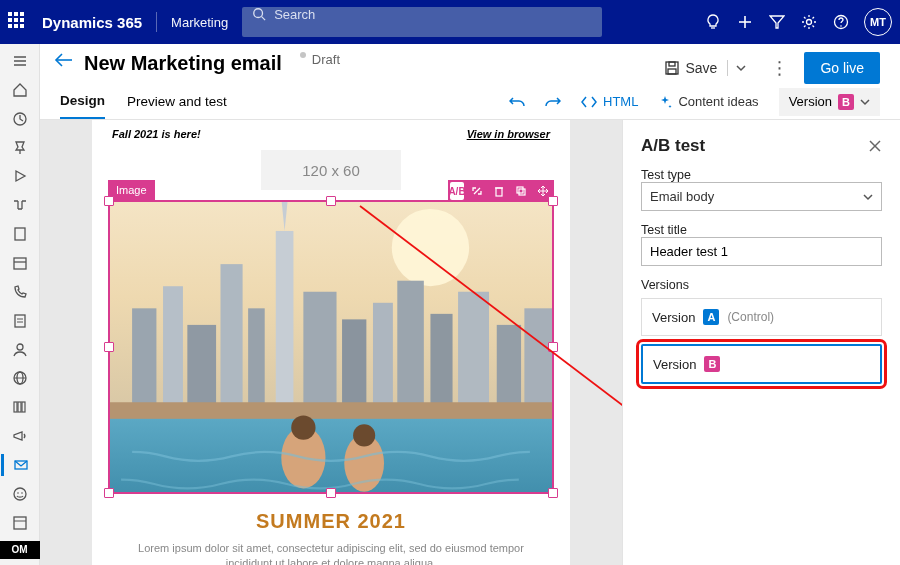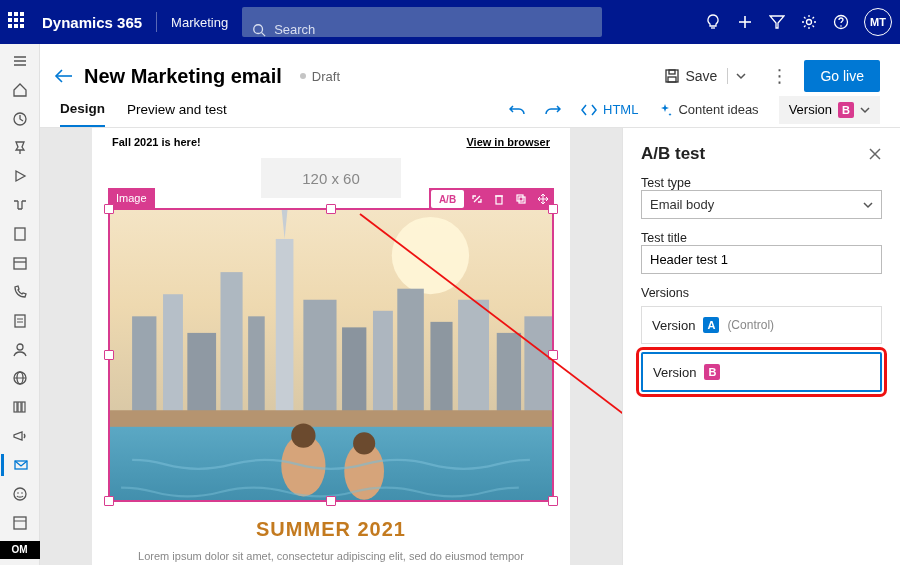--- a/index.html
+++ b/index.html
@@ -3,34 +3,34 @@
 <meta charset="utf-8">
 <style>
   * { box-sizing: border-box; margin: 0; padding: 0; }
   html, body { width: 900px; height: 565px; overflow: hidden; font-family: "Segoe UI", Arial, sans-serif; background: #fff; }
   .topbar { background:#00188f; height:44px; display:flex; align-items:center; color:#fff; padding:0 8px; gap:14px; }
   .topbar .waffle { width:20px; height:20px; display:grid; grid-template-columns:repeat(3,4px); grid-template-rows:repeat(3,4px); gap:2px; }
   .topbar .waffle span { background:#fff; }
   .logo { font-weight:600; font-size:15px; }
   .divider { width:1px; height:20px; background:rgba(255,255,255,.35); }
   .subapp { font-size:13px; opacity:.95; }
-  .search { flex:0 0 360px; background:#465ea8; height:30px; border-radius:2px; display:flex; align-items:flex-end; padding:0 10px; gap:8px; }
+  .search { flex:0 0 360px; background:#465ea8; height:30px; border-radius:2px; display:flex; align-items:flex-start; padding:0 10px; gap:8px; }
   .search svg { width:14px; height:14px; }
   .search span { font-size:13px; color:#d9dff0; }
   .topright { margin-left:auto; display:flex; align-items:center; gap:14px; }
   .icnw { width:18px; display:flex; align-items:center; justify-content:center; color:#fff; }
   .avatar { width:28px; height:28px; border-radius:50%; border:1.5px solid #fff; display:flex; align-items:center; justify-content:center; font-size:11px; font-weight:600; }
   .shell { display:flex; height:521px; }
   .leftrail { width:40px; background:#f3f3f3; border-right:1px solid #e1e1e1; display:flex; flex-direction:column; align-items:center; padding-top:6px; gap:7px; }
   .leftrail .ri { width:38px; height:26px; display:flex; align-items:center; justify-content:center; color:#555; }
   .leftrail .ri svg { width:16px; height:16px; }
   .leftrail .ri.active { border-left:3px solid #0078d4; }
   .om { margin-top:auto; margin-bottom:6px; width:44px; height:22px; background:#000000; color:#fff; font-size:10px; font-weight:600; display:flex; align-items:center; justify-content:center; border-radius:2px; }
   .main { flex:1; display:flex; flex-direction:column; }
-  .cmdbar { display:flex; align-items:center; height:50px; padding:16px 20px 0 14px; }
+  .cmdbar { display:flex; height:50px; padding:8px 20px 0 14px; }
   .backbtn { color:#0078d4; margin-right:10px; }
   .pgtitle { font-size:20px; font-weight:600; }
   .statusdot { width:6px; height:6px; border-radius:50%; background:#c5c5c5; margin:0 6px 0 18px; }
   .status { font-size:13px; color:#666; }
   .savewrap { margin-left:auto; display:flex; align-items:center; gap:6px; }
   .savebtn { display:flex; align-items:center; gap:6px; font-size:14px; color:#333; padding:4px 4px; }
   .savechev { border-left:1px solid #ccc; padding:3px 8px; color:#555; }
   .moremenu { padding:4px 10px; color:#555; font-size:18px; }
   .golive { background:#0078d4; color:#fff; border:none; padding:8px 16px; font-size:14px; border-radius:2px; }
   .tabbar { display:flex; align-items:center; height:40px; padding:0 20px; border-bottom:1px solid #e3e3e3; font-size:13.5px; gap:22px; position:relative; }
@@ -39,28 +39,28 @@
   .tabright { margin-left:auto; display:flex; align-items:center; gap:20px; }
   .tritem { display:flex; align-items:center; gap:6px; color:#0078d4; font-size:13px; }
   .tritem.dark { color:#333; }
   .undo svg,.redo svg { width:16px;height:16px; }
   .versionpill { background:#f2f2f2; padding:6px 10px; display:flex; align-items:center; gap:6px; font-size:13px; }
   .vb { background:#d83b8f; color:#fff; font-size:11px; font-weight:700; width:16px; height:16px; display:flex; align-items:center; justify-content:center; border-radius:2px; }
   .va { background:#0078d4; }
   .contentarea { flex:1; display:flex; }
   .canvaswrap { flex:1; background:#e8e8e8; padding:0 52px; overflow:hidden; position:relative; }
   .canvas { background:#fff; width:100%; height:520px; position:relative; padding:8px 16px; }
-  .topline { display:flex; justify-content:space-between; font-size:11px; font-weight:600; padding:0 4px; }
+  .topline { display:flex; justify-content:space-between; font-size:11px; font-weight:600; padding:0 4px;font-style:italic; }
   .viewb { text-decoration:underline; }
   .placeholder120 { width:140px; height:40px; background:#f2f2f2; margin:10px auto; display:flex; align-items:center; justify-content:center; font-size:15px; color:#888; }
   .imgblock { position:relative; border:2px solid #d83b8f; margin-top:6px; }
   .imglabel { position:absolute; top:-22px; left:-2px; background:#d83b8f; color:#fff; font-size:11px; padding:4px 8px; }
   .imgtools { position:absolute; top:-22px; right:-2px; display:flex; background:#d83b8f; }
   .imgtools .tbtn { width:22px; height:22px; display:flex; align-items:center; justify-content:center; color:#fff; font-size:10px; }
-  .abchip { background:#fff; color:#d83b8f; font-weight:700; border-radius:2px; width:33px; height:18px; display:flex; align-items:center; justify-content:center; font-size:10px; margin:2px;text-align:center; }
+  .abchip { background:#fff; color:#d83b8f; font-weight:700; border-radius:2px; width:14px; height:18px; display:flex; align-items:center; justify-content:center; font-size:10px; margin:2px;text-align:center; }
   .hero { width:100%; height:290px; background:#d8c3a0; display:block; }
   .handles .h { width:10px;height:10px; background:#fff; border:1px solid #d83b8f; position:absolute; border-radius:1px; }
   .h.tl{top:-6px;left:-6px}.h.tr{top:-6px;right:-6px}.h.bl{bottom:-6px;left:-6px}.h.br{bottom:-6px;right:-6px}
   .h.tm{top:-6px;left:calc(50% - 5px)}.h.bm{bottom:-6px;left:calc(50% - 5px)}
   .h.ml{top:calc(50% - 5px);left:-6px}.h.mr{top:calc(50% - 5px);right:-6px}
   .summer { text-align:center; font-weight:800; color:#c37a1f; letter-spacing:1px; margin-top:16px; font-size:20px; }
   .lorem { text-align:center; font-size:11px; color:#888; padding:8px 24px; line-height:1.4; }
   .rightpane { width:278px; border-left:1px solid #e3e3e3; padding:16px 18px; font-size:13px; color:#222; display:flex; flex-direction:column; gap:12px; position:relative; }
   .rp-head { display:flex; justify-content:space-between; align-items:center; }
   .rp-head h3 { font-size:17px; font-weight:600; }

